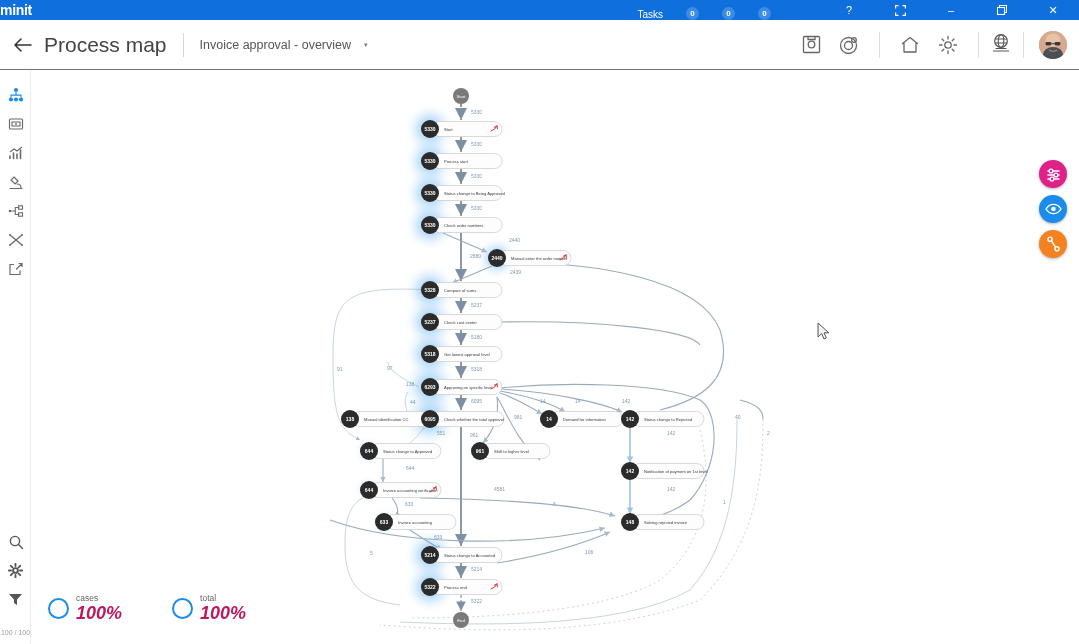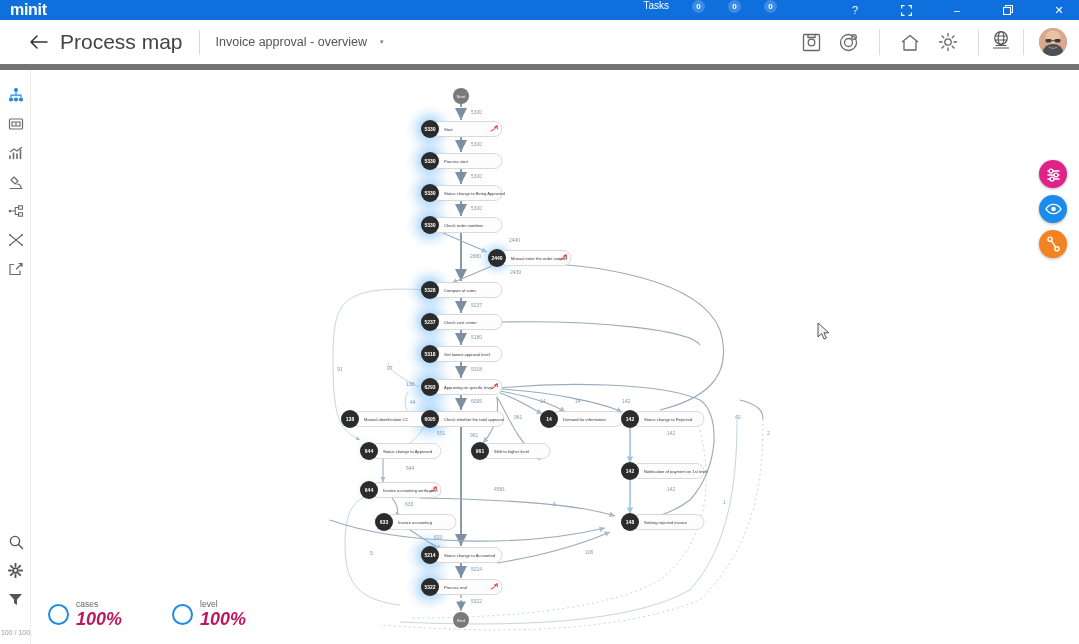--- a/index.html
+++ b/index.html
@@ -2,32 +2,32 @@
 <html><head>
 <meta charset="utf-8">
 <style>
   * { box-sizing: border-box; margin:0; padding:0; }
   html,body { width:1079px; height:644px; overflow:hidden; background:#fff;
               font-family:"Liberation Sans", sans-serif; }
 
   
   #titlebar { height:20px; background:#0f6fdd; display:flex; align-items:center;
               color:#fff; font-size:11px; position:relative; }
-  #brand { font-weight:bold; font-size:16px; padding-left:10px; letter-spacing:-.3px; }
-  #tasks-area { margin-left:auto; display:flex; align-items:flex-start; gap:23px; padding-right:6px; }
+  #brand { font-weight:bold; font-size:14px; letter-spacing:-.3px; }
+  #tasks-area { margin-left:auto; display:flex; align-items:flex-end; gap:23px; padding-right:12px; }
   #tasks-label { font-size:10px; }
   .task-badge { width:13px; height:13px; border-radius:50%; background:#3c8ce6;
                 display:flex; align-items:center; justify-content:center; font-size:8px; font-weight:bold; }
   .win-btn { width:28px; height:20px; display:flex; align-items:center; justify-content:center;
              font-size:11px; }
   .win-sep { width:18px; }
 
   
-  #header { height:50px; background:#fff; border-bottom:6px solid #737373;
-            display:flex; align-items:center; position:relative;padding-left:16px; }
+  #header { height:50px; background:#fff; border-bottom:1px solid #737373;
+            display:flex; align-items:center; position:relative; }
   #back-arrow { width:44px; display:flex; align-items:center; justify-content:center;
                 color:#333; font-size:17px; }
   #page-title { font-size:21px; color:#444; font-weight:300; }
   #title-divider { width:1px; height:24px; background:#d8d8d8; margin:0 16px; }
   #breadcrumb-sel { font-size:12.5px; color:#555; display:flex; align-items:center; gap:13px; }
   .caret { font-size:7px; color:#777; }
   #header-right { margin-left:auto; display:flex; align-items:center; padding-right:12px; gap:0; }
   .hdr-icon { width:38px; height:36px; display:flex; align-items:center; justify-content:center; }
   .hdr-sep { width:1px; height:26px; background:#dedede; margin:0 11px; }
   #env-block { display:flex; align-items:center; gap:9px; }
@@ -54,21 +54,21 @@
 
   
   #fabs { position:absolute; right:12px; top:90px; display:flex; flex-direction:column; gap:7px; }
   .fab { width:28px; height:28px; border-radius:50%; display:flex;
          align-items:center; justify-content:center; box-shadow:0 1px 3px rgba(0,0,0,.3); }
   #fab-filter { background:#e0218a; }
   #fab-eye { background:#1b8ceb; }
   #fab-path { background:#f58220; }
 
   
-  #stats { position:absolute; left:48px; bottom:14px; display:flex; gap:50px; align-items:center; }
+  #stats { position:absolute; left:48px; bottom:20px; display:flex; gap:50px; align-items:center; }
   .stat { display:flex; align-items:center; gap:7px; }
   .ring { width:21px; height:21px; border-radius:50%; border:2.5px solid #1b8ceb; }
   .stat-txt { line-height:1.15; }
   .stat-lbl { font-size:8.5px; color:#666; }
   .stat-val { font-size:18px; font-weight:bold; color:#be185d;font-style:italic; }
 
   
   #cursor { position:absolute; left:786px; top:252px; }
 </style>
 </head>
@@ -541,17 +541,17 @@
   <div class="stat">
     <div class="ring"></div>
     <div class="stat-txt">
       <div class="stat-lbl">cases</div>
       <div class="stat-val">100%</div>
     </div>
   </div>
   <div class="stat">
     <div class="ring"></div>
     <div class="stat-txt">
-      <div class="stat-lbl">level</div>
+      <div class="stat-lbl">total</div>
       <div class="stat-val">100%</div>
     </div>
   </div>
 </div>
 
 </body></html>

